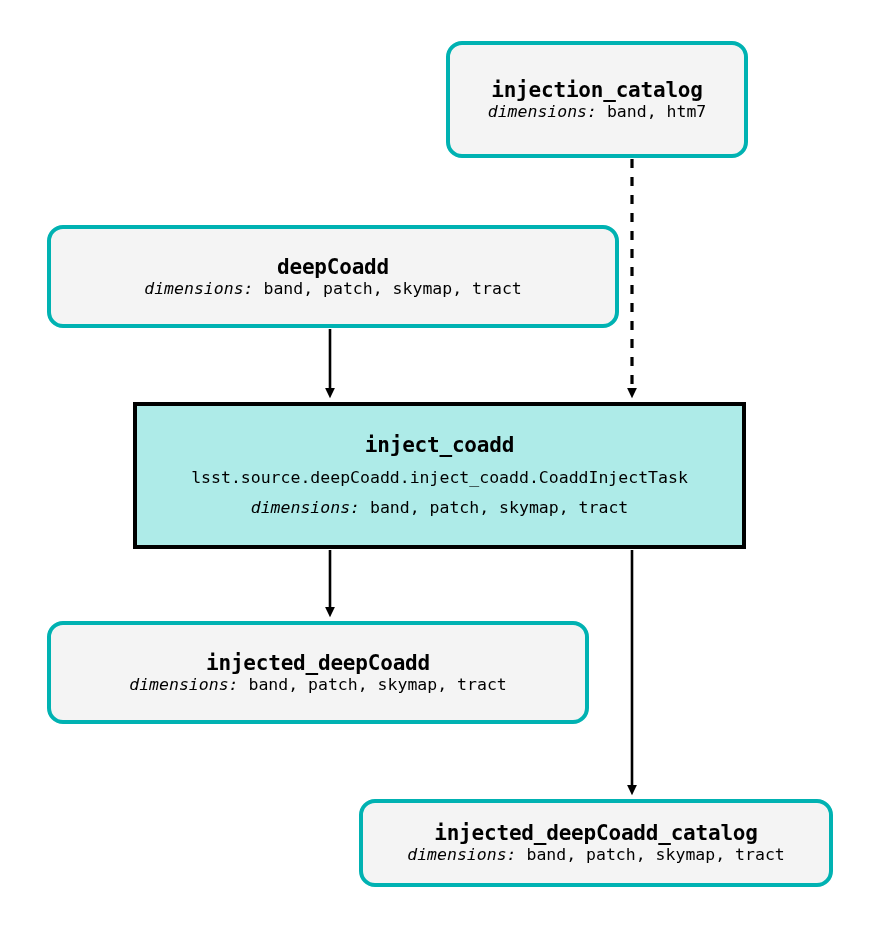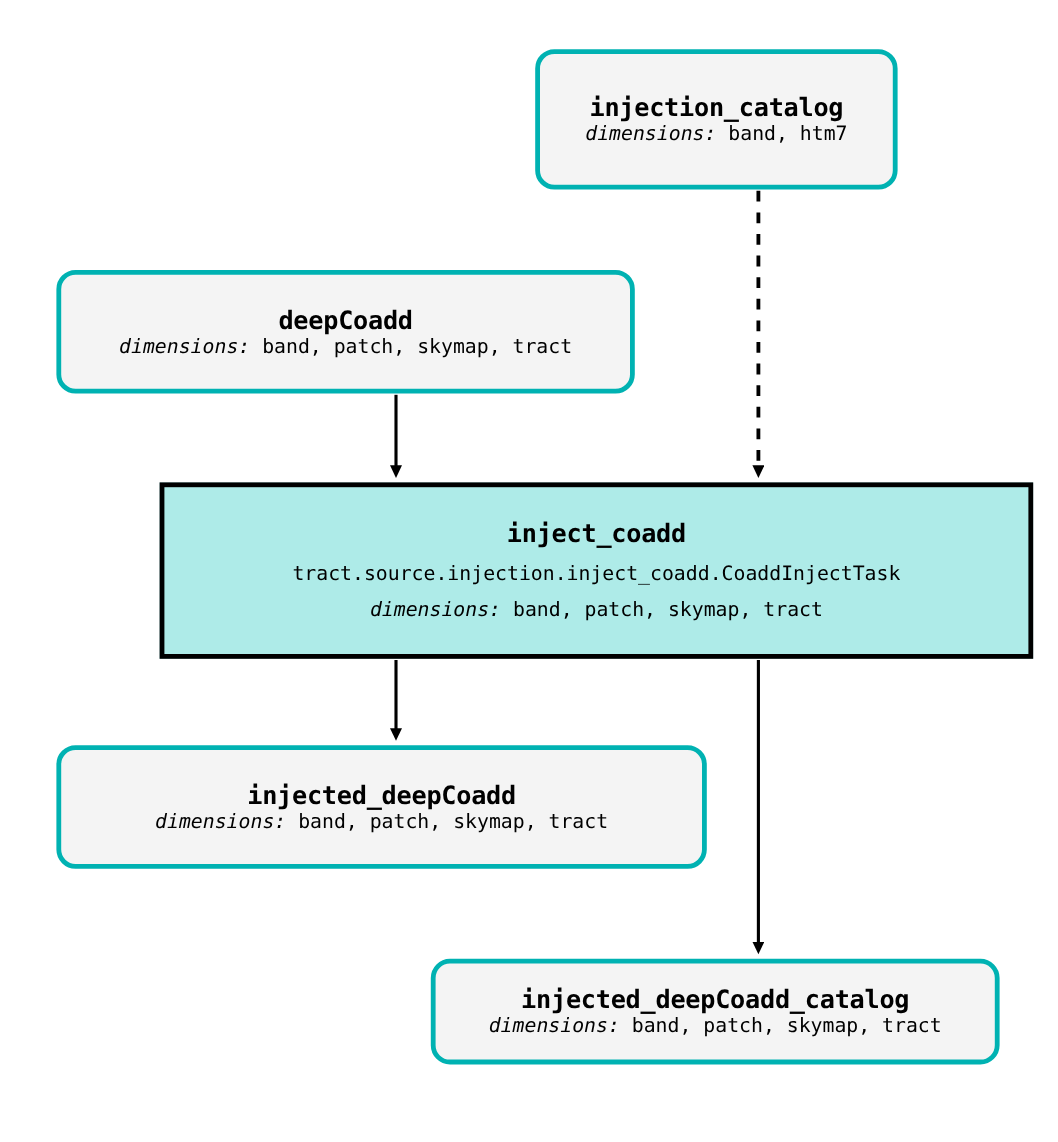--- a/index.html
+++ b/index.html
@@ -103,28 +103,28 @@
   #node-injection_catalog {
     left: 446px;
     top: 41px;
     width: 302px;
     height: 117px;
   }
 
   #node-deepCoadd {
     left: 47px;
     top: 225px;
-    width: 482px;
+    width: 572px;
     height: 103px;
   }
 
   #node-inject_coadd {
     left: 133px;
     top: 402px;
-    width: 728px;
+    width: 613px;
     height: 147px;
   }
 
   #node-injected_deepCoadd {
     left: 47px;
     top: 621px;
     width: 542px;
     height: 103px;
   }
 
@@ -175,21 +175,21 @@
   <div class="node dataset" id="node-deepCoadd">
     <div class="node-title">deepCoadd</div>
     <div class="node-dims">
       <span class="dims-label">dimensions:</span>
       <span class="dims-value">band, patch, skymap, tract</span>
     </div>
   </div>
 
   <div class="node task" id="node-inject_coadd">
     <div class="node-title">inject_coadd</div>
-    <div class="node-class">tract.source.injection.inject_coadd.CoaddInjectTask</div>
+    <div class="node-class">lsst.source.deepCoadd.inject_coadd.CoaddInjectTask</div>
     <div class="node-dims">
       <span class="dims-label">dimensions:</span>
       <span class="dims-value">band, patch, skymap, tract</span>
     </div>
   </div>
 
   <div class="node dataset" id="node-injected_deepCoadd">
     <div class="node-title">injected_deepCoadd</div>
     <div class="node-dims">
       <span class="dims-label">dimensions:</span>

